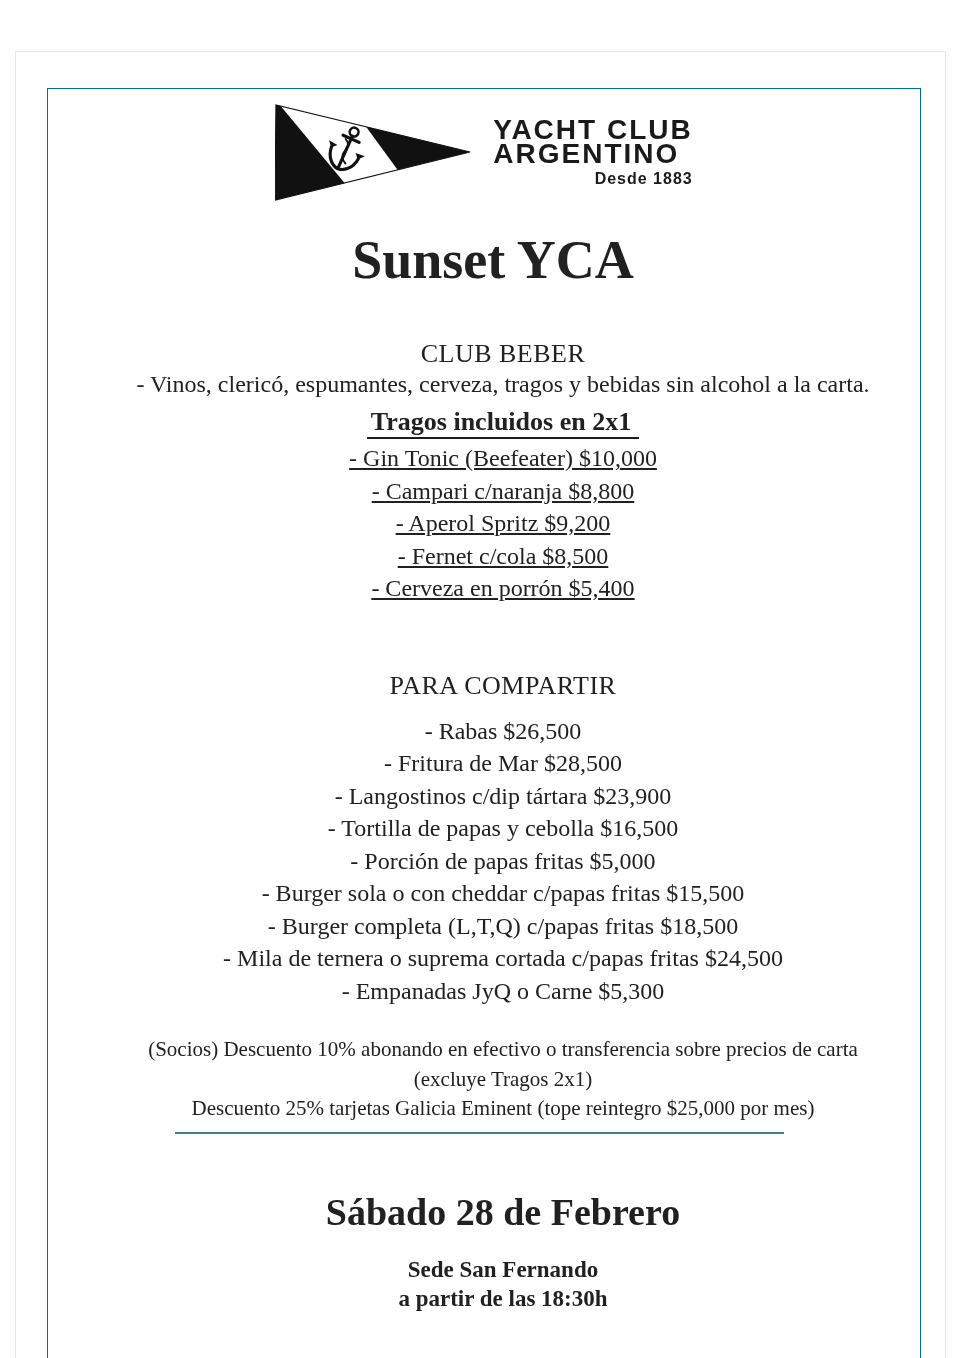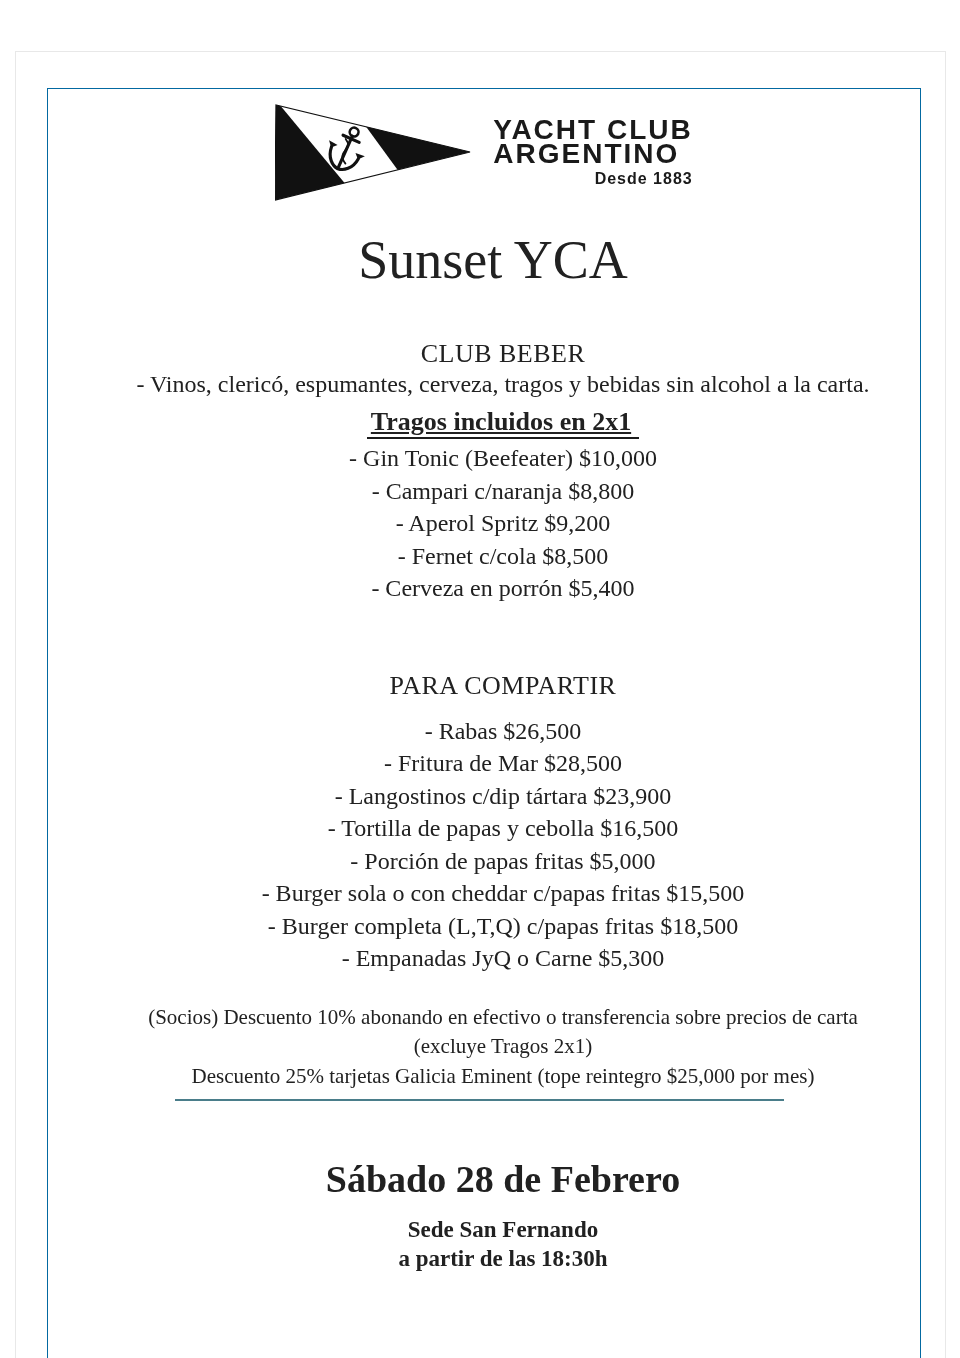--- a/index.html
+++ b/index.html
@@ -44,54 +44,54 @@
   }
   .logo-line { font-size: 28px; line-height: 24px; letter-spacing: 2px; white-space: nowrap; }
   .logo-tagline { font-size: 16px; line-height: 19px; letter-spacing: 1px; text-align: right; margin-top: 3px; }
 
   
   .menu-title {
     margin-top: 31px;
     margin-left: -20px;
     font-size: 54px;
     line-height: 54px;
-    font-weight: 400;
+    font-weight: 700;
     white-space: nowrap;
   }
 
   
   .section-heading { font-size: 26px; line-height: 30px; font-weight: 400; letter-spacing: 0.5px; }
   .sec-drinks { margin-top: 52px; }
   .sec-food   { margin-top: 66px; }
 
   .intro-line { font-size: 24px; line-height: 30px; white-space: nowrap; }
 
-  .included-heading { margin-top: 5px; font-size: 26px; line-height: 36px; font-weight: 700; text-decoration: underline; }
+  .included-heading { margin-top: 5px; font-size: 26px; line-height: 36px; font-weight: 700; }
   .included-heading span { border-bottom: 2px solid #1c1c1c; padding: 0 8px 1px 4px; }
 
   .item-list { list-style: none; }
-  .drink-list { margin-top: 2px; }
+  .drink-list { margin-top: 2px; text-decoration: underline; }
   .food-list  { margin-top: 14px; }
   .item-list li { font-size: 24px; line-height: 32.5px; white-space: nowrap; }
 
   
   .notes { margin-top: 28px; }
   .notes div { font-size: 21px; line-height: 29.5px; white-space: nowrap; }
 
   .divider {
     margin-top: 8px;
     margin-left: 89px;     
     width: 609px;
     height: 2px;
     background: #4a7d8a;
   }
 
   
   .event-date  { margin-top: 56px; font-size: 38px; line-height: 44px; font-weight: 600; }
-  .event-venue { margin-top: 14px; font-size: 23px; line-height: 30px; font-weight: 700; }
+  .event-venue { margin-top: 21px; font-size: 23px; line-height: 30px; font-weight: 700; }
   .event-time  { font-size: 23px; line-height: 28px; font-weight: 700; }
 </style>
 </head>
 <body>
 
 <div class="page">
   <div class="menu-frame">
 
     <div class="header">
       <svg class="burgee" viewBox="0 0 200 100" aria-hidden="true">
@@ -136,20 +136,21 @@
 
     <div class="section-heading sec-food">PARA COMPARTIR</div>
     <ul class="item-list food-list">
       <li>- Rabas $26,500</li>
       <li>- Fritura de Mar $28,500</li>
       <li>- Langostinos c/dip tártara $23,900</li>
       <li>- Tortilla de papas y cebolla $16,500</li>
       <li>- Porción de papas fritas $5,000</li>
       <li>- Burger sola o con cheddar c/papas fritas $15,500</li>
       <li>- Burger completa (L,T,Q) c/papas fritas $18,500</li>
+      <li>- Mila de ternera o suprema cortada c/papas fritas $24,500</li>
       <li>- Empanadas JyQ o Carne $5,300</li>
     </ul>
 
     <div class="notes">
       <div>(Socios) Descuento 10% abonando en  efectivo o transferencia sobre precios de carta</div>
       <div>(excluye Tragos 2x1)</div>
       <div>Descuento  25% tarjetas Galicia Eminent (tope reintegro $25,000 por mes)</div>
     </div>
 
     <div class="divider"></div>

